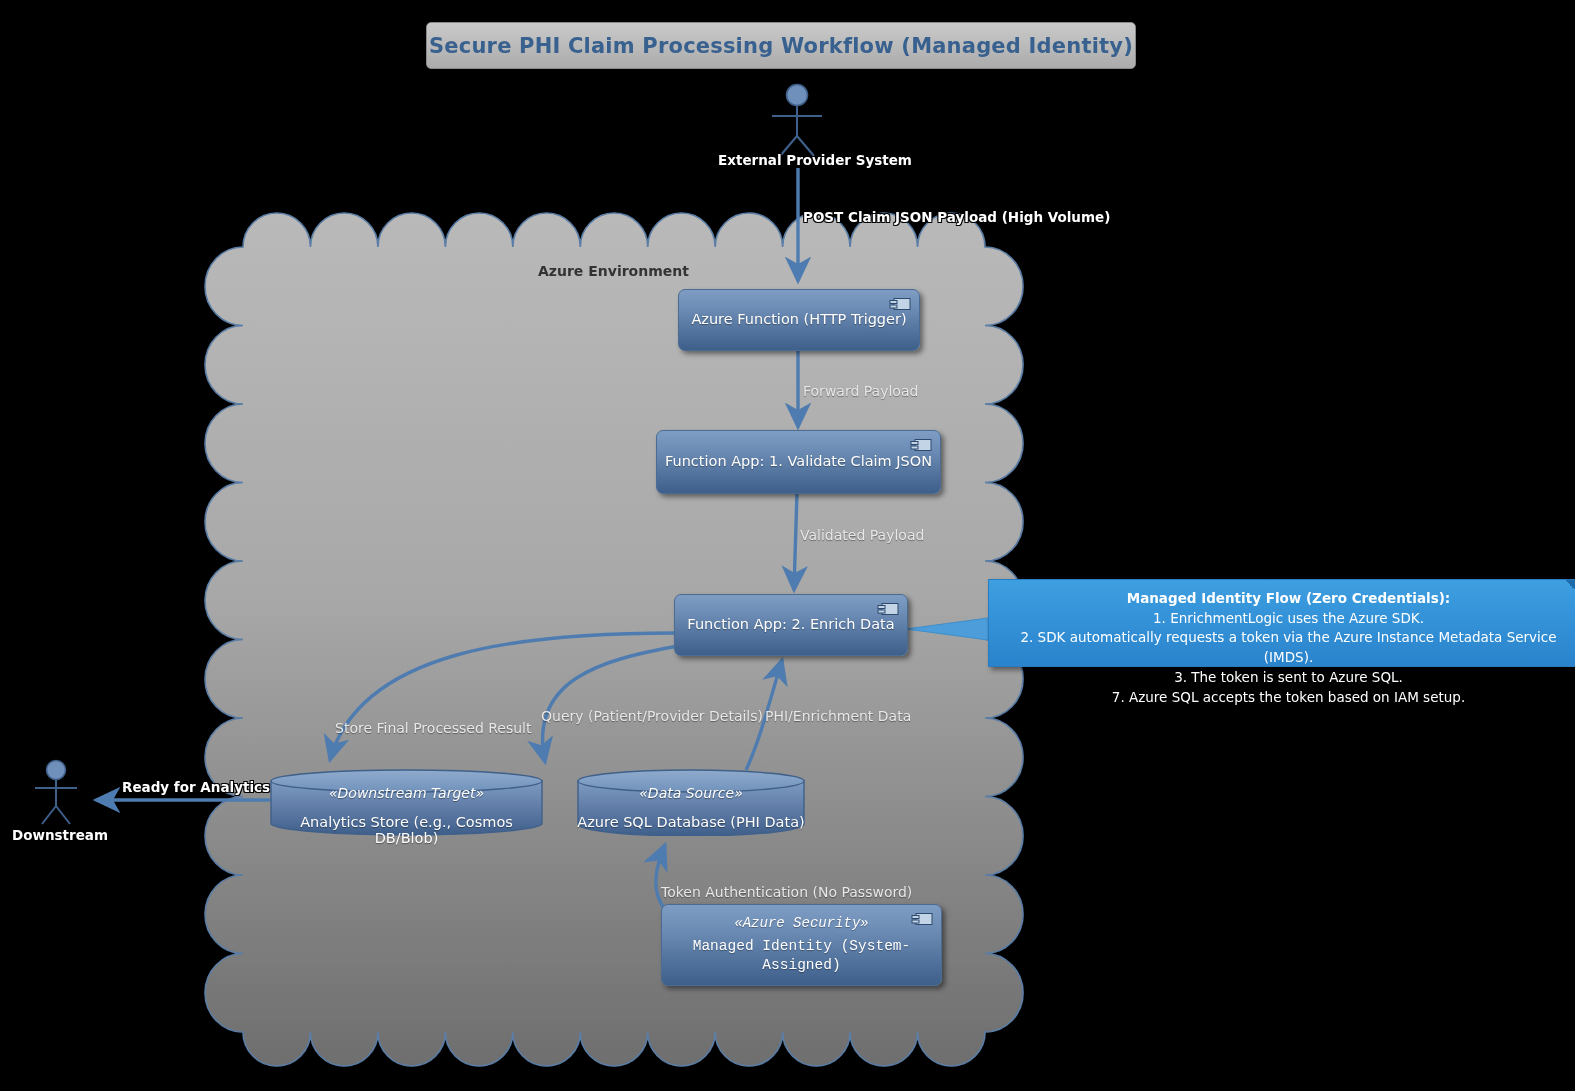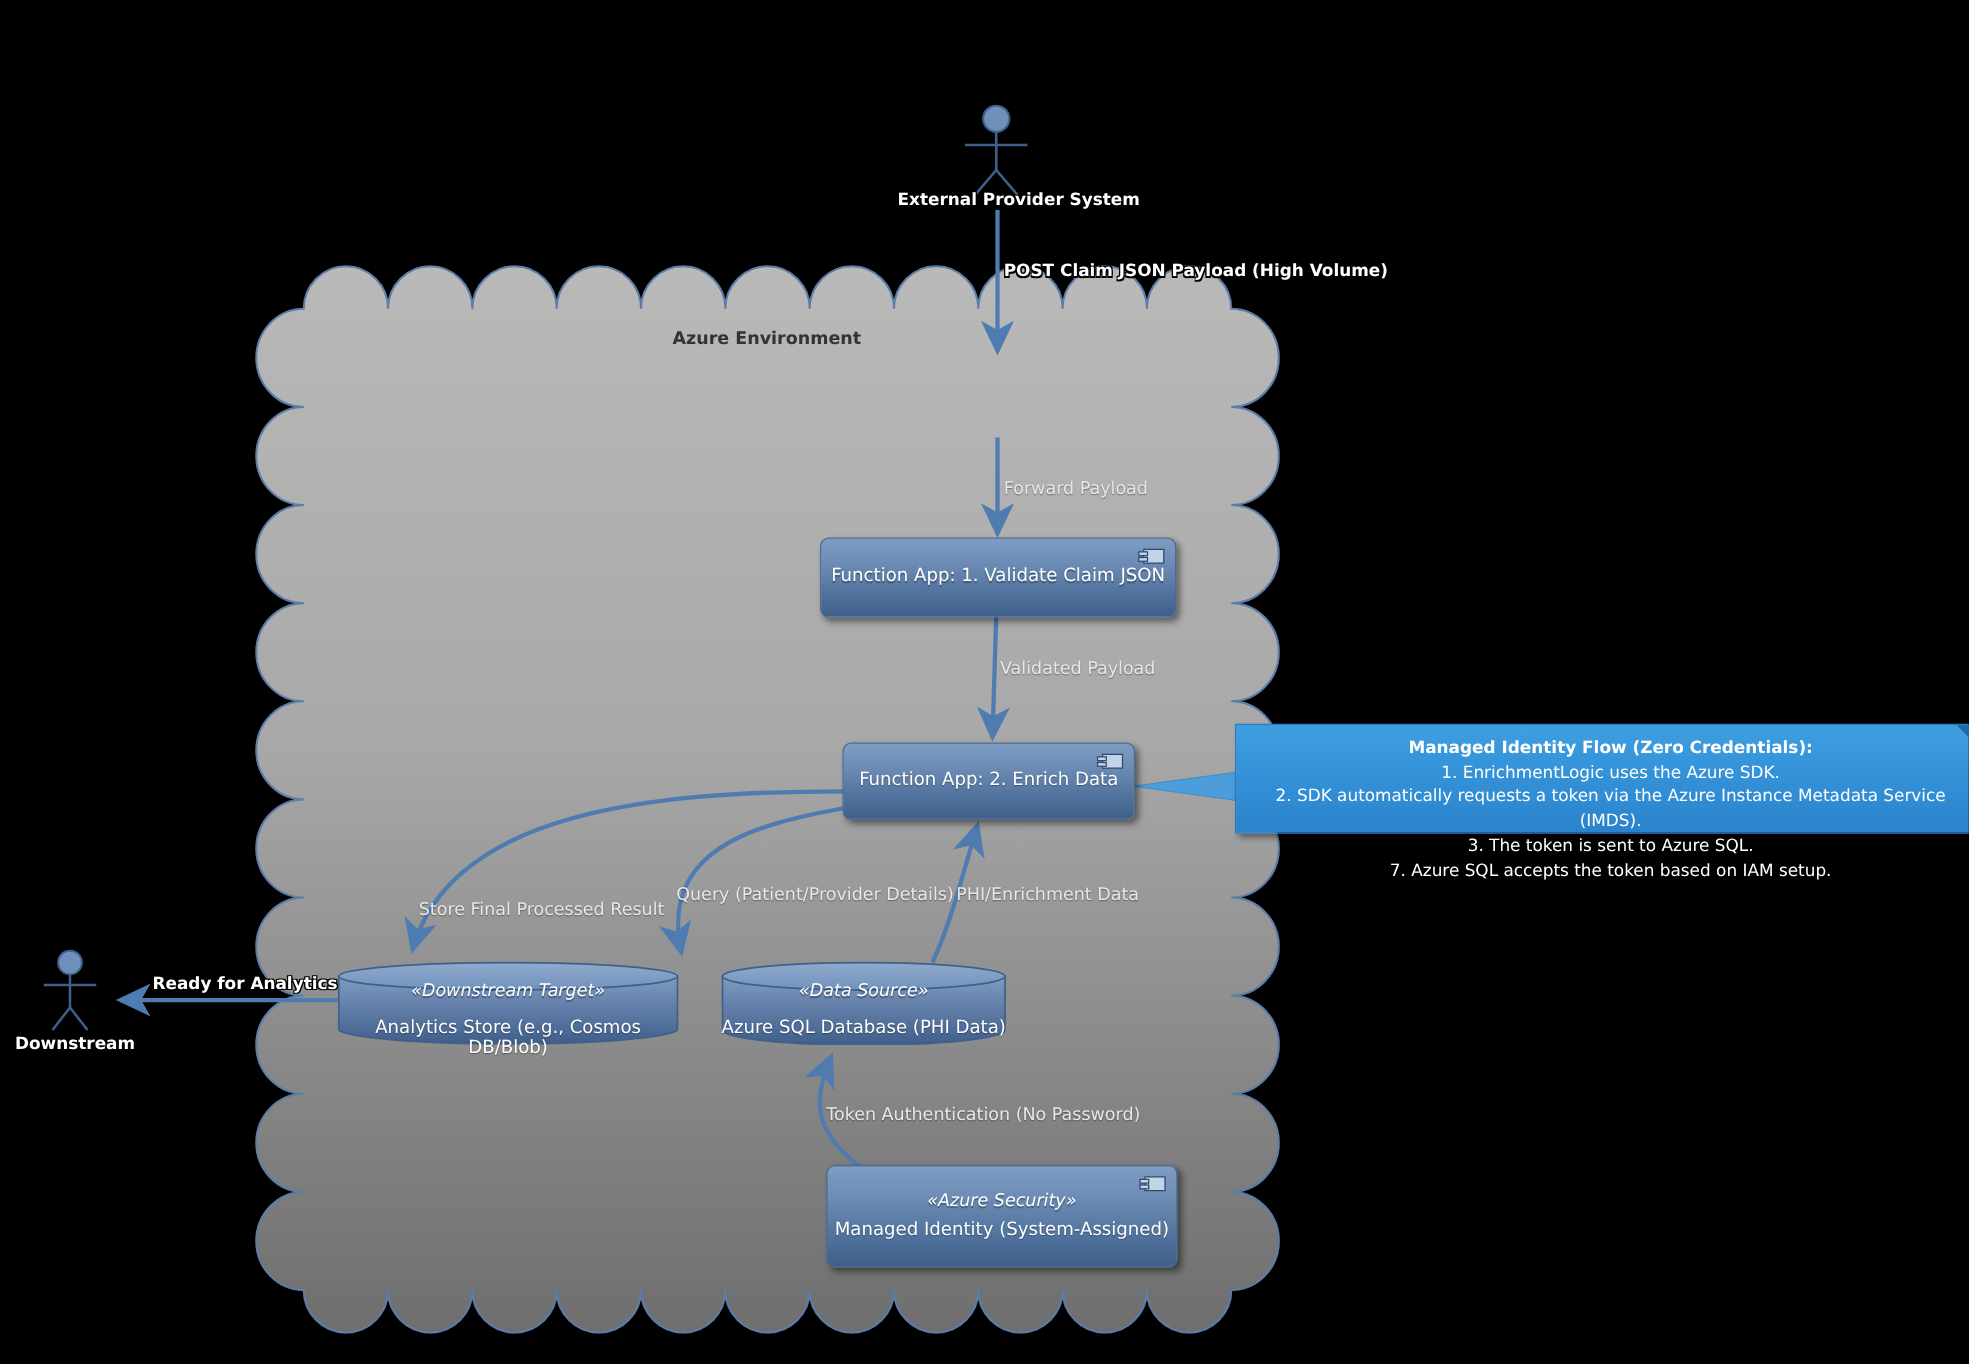--- a/index.html
+++ b/index.html
@@ -148,40 +148,48 @@
 
   <div class="elabel outside" style="left:803px;top:209px;">POST Claim JSON Payload (High Volume)</div>
   <div class="elabel" style="left:803px;top:383px;">Forward Payload</div>
   <div class="elabel" style="left:800px;top:527px;">Validated Payload</div>
   <div class="elabel" style="left:335px;top:708px;margin-top:12px;">Store Final Processed Result</div>
   <div class="elabel" style="left:541px;top:708px;">Query (Patient/Provider Details)</div>
   <div class="elabel" style="left:765px;top:708px;">PHI/Enrichment Data</div>
   <div class="elabel" style="left:661px;top:884px;">Token Authentication (No Password)</div>
   <div class="elabel outside" style="left:122px;top:779px;">Ready for Analytics</div>
 
+  <div class="comp" style="left:678px;top:289px;width:240px;height:60px;">
+    <svg class="compicon" viewBox="0 0 22 14">
+      <rect x="5" y="1.5" width="16" height="11" fill="#c3d4e6" stroke="#2d4a6e" stroke-width="1"></rect>
+      <rect x="1" y="3.5" width="7" height="3" fill="#c3d4e6" stroke="#2d4a6e" stroke-width="1"></rect>
+      <rect x="1" y="8" width="7" height="3" fill="#c3d4e6" stroke="#2d4a6e" stroke-width="1"></rect>
+    </svg>
+    <div class="nm">Azure Function (HTTP Trigger)</div>
+  </div>
 
   <div class="comp" style="left:656px;top:430px;width:283px;height:62px;">
     <svg class="compicon" viewBox="0 0 22 14">
       <rect x="5" y="1.5" width="16" height="11" fill="#c3d4e6" stroke="#2d4a6e" stroke-width="1"></rect>
       <rect x="1" y="3.5" width="7" height="3" fill="#c3d4e6" stroke="#2d4a6e" stroke-width="1"></rect>
       <rect x="1" y="8" width="7" height="3" fill="#c3d4e6" stroke="#2d4a6e" stroke-width="1"></rect>
     </svg>
     <div class="nm">Function App: 1. Validate Claim JSON</div>
   </div>
 
   <div class="comp" style="left:674px;top:594px;width:232px;height:60px;">
     <svg class="compicon" viewBox="0 0 22 14">
       <rect x="5" y="1.5" width="16" height="11" fill="#c3d4e6" stroke="#2d4a6e" stroke-width="1"></rect>
       <rect x="1" y="3.5" width="7" height="3" fill="#c3d4e6" stroke="#2d4a6e" stroke-width="1"></rect>
       <rect x="1" y="8" width="7" height="3" fill="#c3d4e6" stroke="#2d4a6e" stroke-width="1"></rect>
     </svg>
     <div class="nm">Function App: 2. Enrich Data</div>
   </div>
 
-  <div class="comp" style="left:661px;top:932px;width:279px;height:80px;">
+  <div class="comp" style="left:661px;top:904px;width:279px;height:80px;font-family:Liberation Mono, monospace;">
     <svg class="compicon" viewBox="0 0 22 14">
       <rect x="5" y="1.5" width="16" height="11" fill="#c3d4e6" stroke="#2d4a6e" stroke-width="1"></rect>
       <rect x="1" y="3.5" width="7" height="3" fill="#c3d4e6" stroke="#2d4a6e" stroke-width="1"></rect>
       <rect x="1" y="8" width="7" height="3" fill="#c3d4e6" stroke="#2d4a6e" stroke-width="1"></rect>
     </svg>
     <div class="st">«Azure Security»</div>
     <div class="nm">Managed Identity (System-Assigned)</div>
   </div>
 
   <div class="db" style="left:270px;top:769px;width:273px;height:67px;">
@@ -208,14 +216,17 @@
 
   <div class="note">
     <div class="fold"></div>
     <div class="hd">Managed Identity Flow (Zero Credentials):</div>
     <div class="ln">1. EnrichmentLogic uses the Azure SDK.</div>
     <div class="ln">2. SDK automatically requests a token via the Azure Instance Metadata Service (IMDS).</div>
     <div class="ln">3. The token is sent to Azure SQL.</div>
     <div class="ln">7. Azure SQL accepts the token based on IAM setup.</div>
   </div>
 
+  <div class="title-box">
+    <span>Secure PHI Claim Processing Workflow (Managed Identity)</span>
+  </div>
 
 </div>
 
 </body></html>

